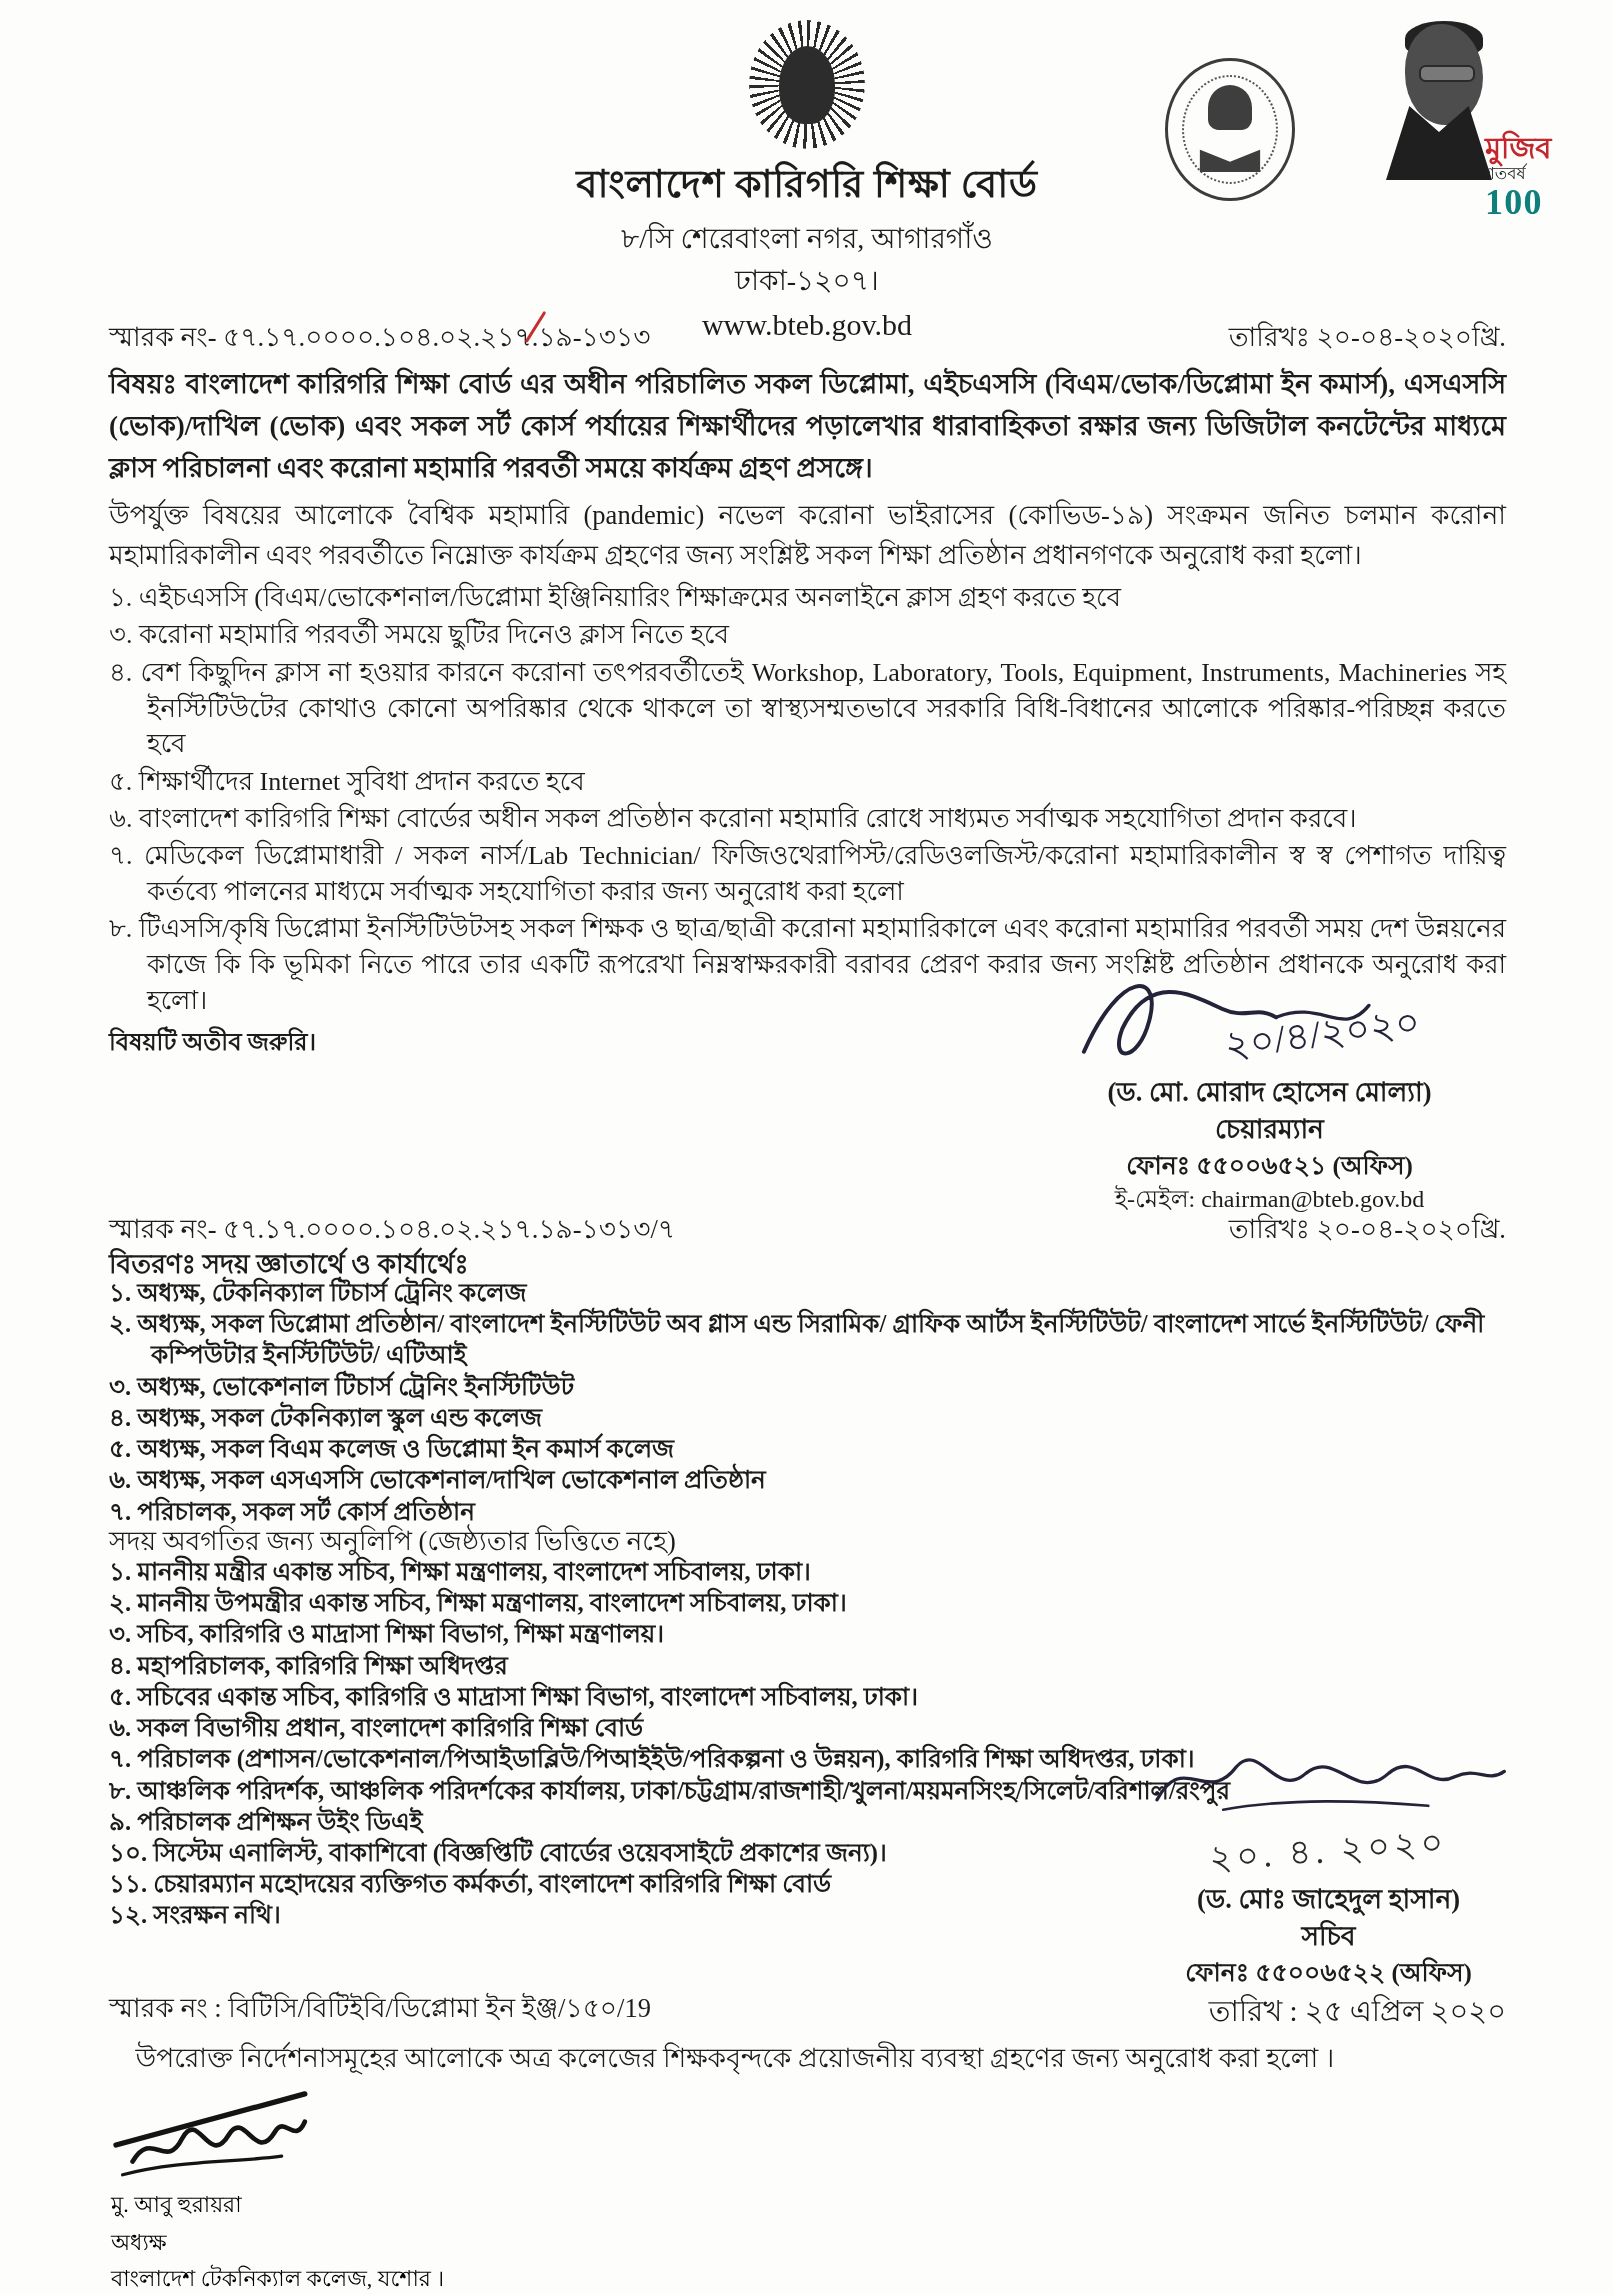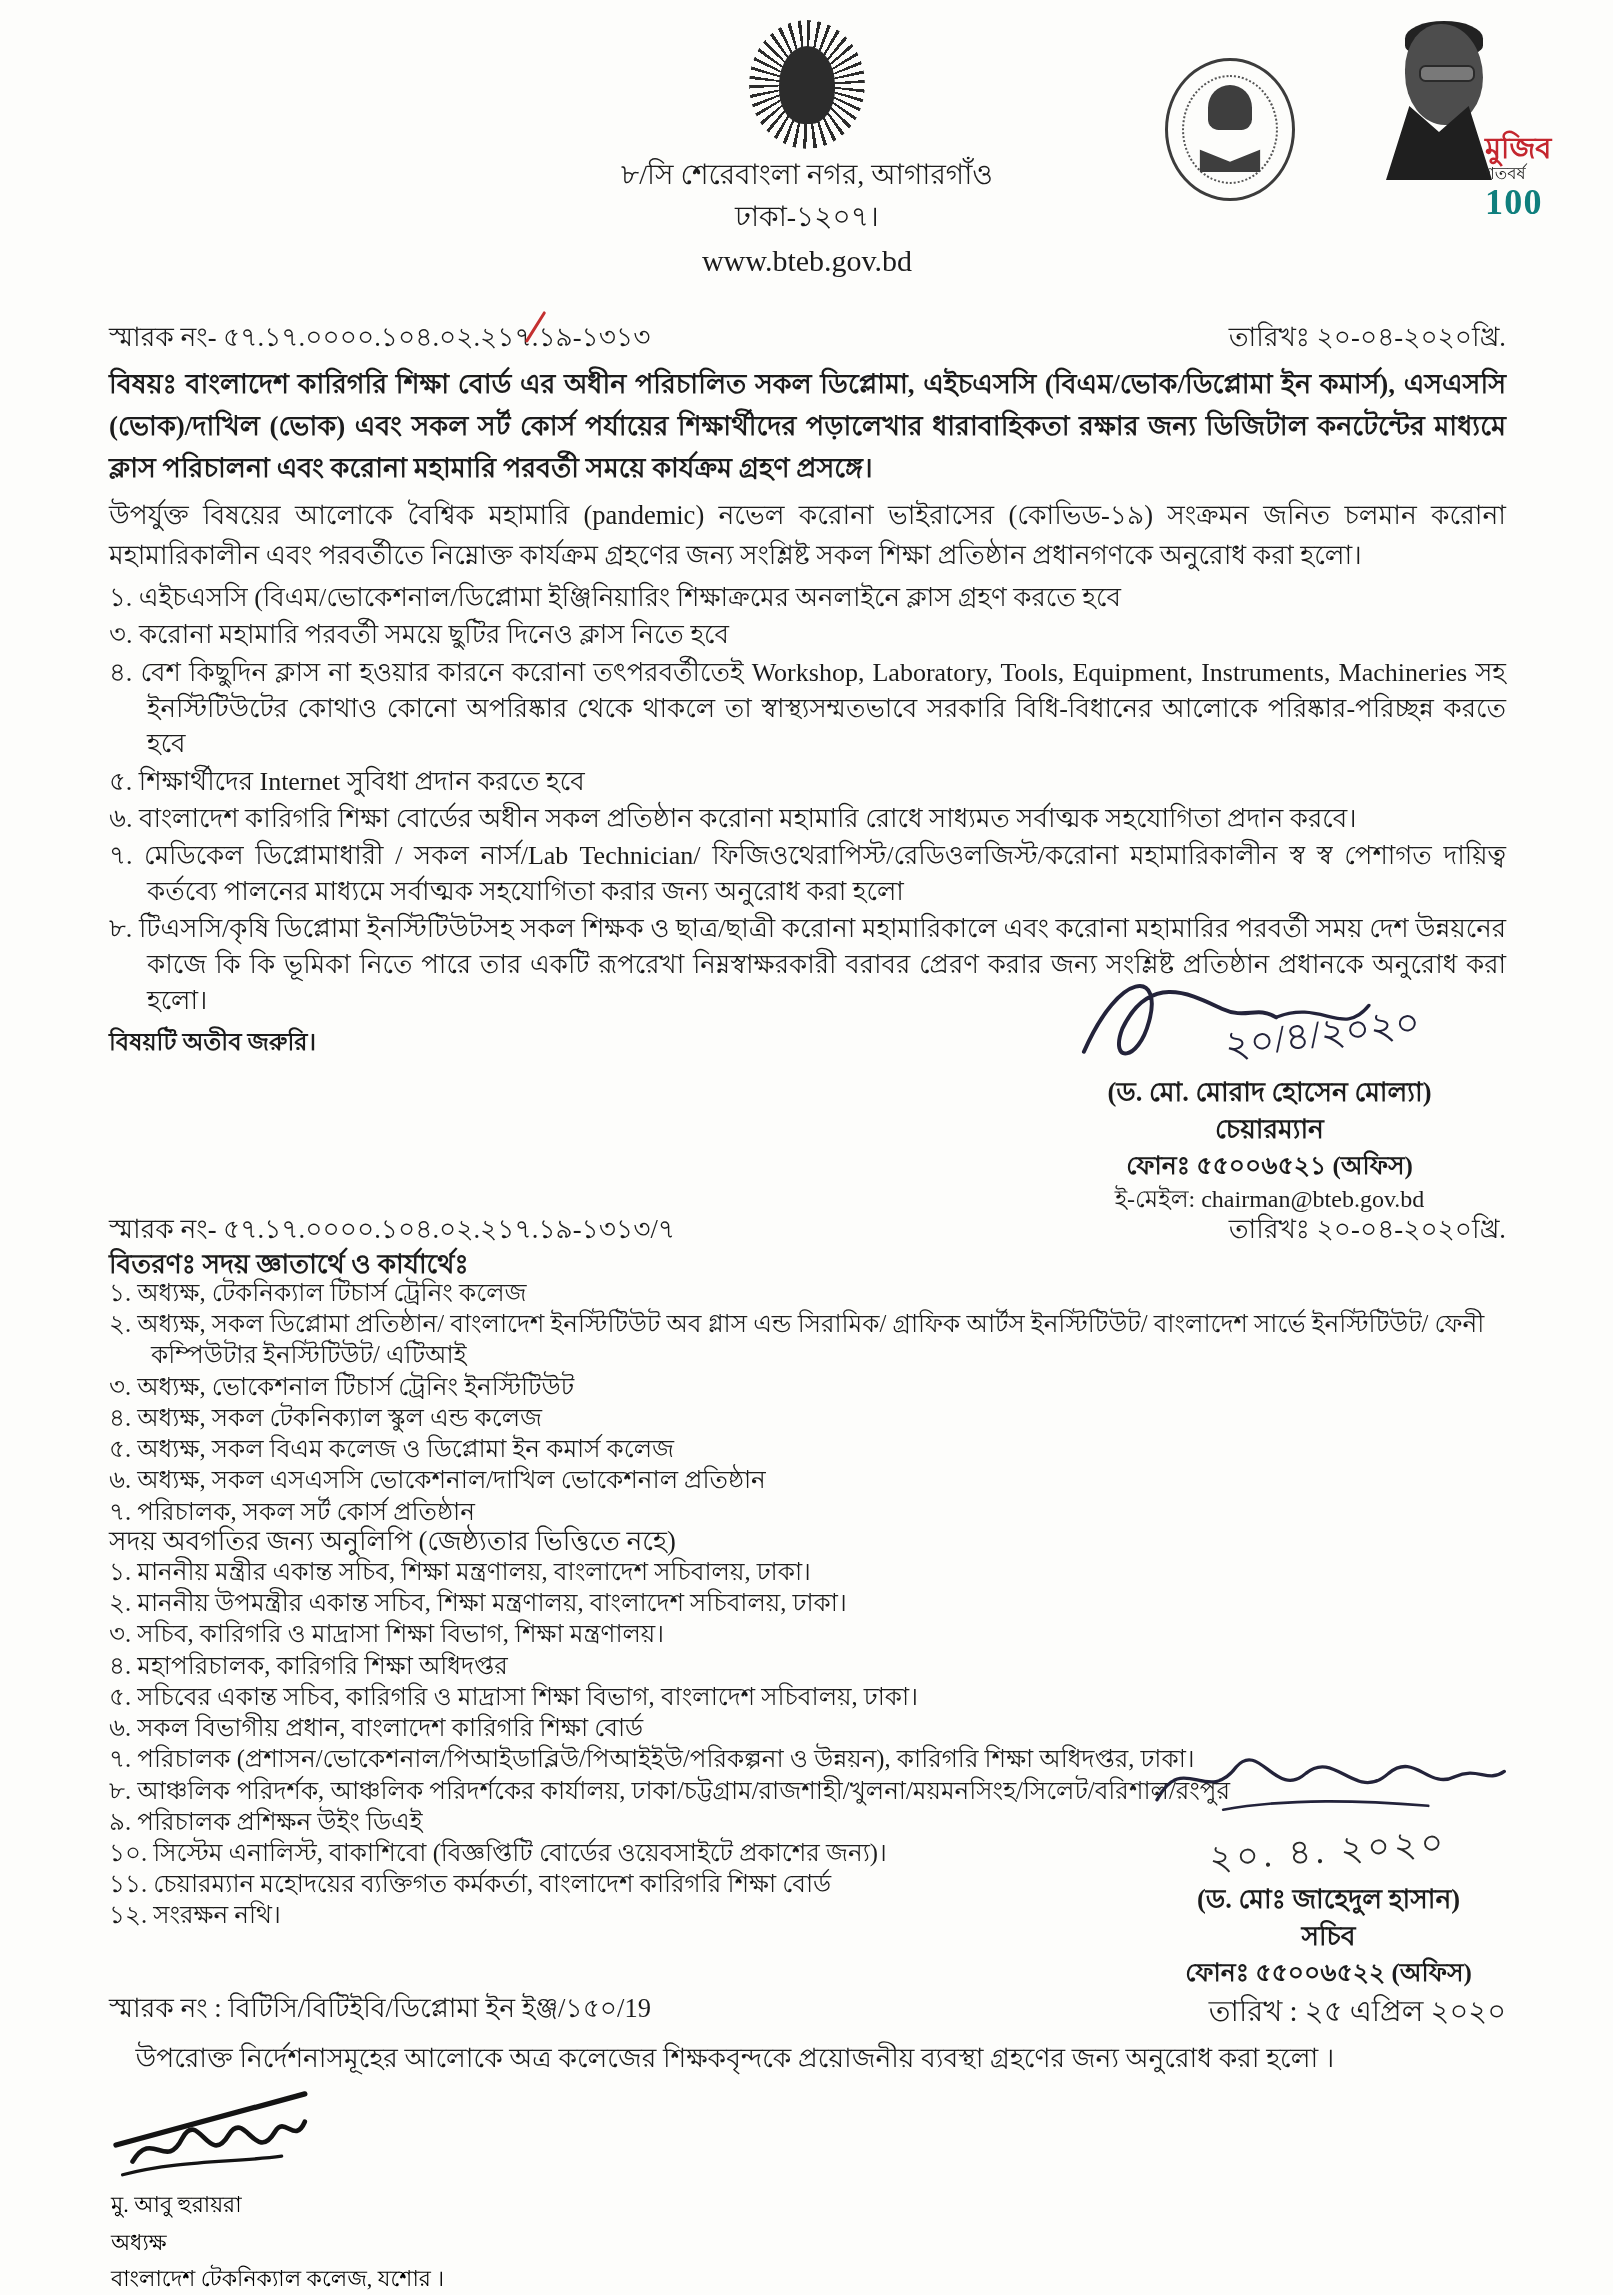--- a/index.html
+++ b/index.html
@@ -59,35 +59,36 @@
   .sig-block{text-align:center;}
   .sig-block .nm{font-size:26.5px;font-weight:bold;line-height:1.35;}
   .sig-block .tl{font-size:26.5px;font-weight:bold;line-height:1.4;}
   .sig-block .ph{font-size:25px;font-weight:bold;line-height:1.4;}
   .sig-block .em{font-size:24px;line-height:1.4;}
   .hand-date{font-size:35px;color:#2b2b2b;transform:rotate(-4deg);letter-spacing:4px;}
   svg.sig{display:block;margin:0 auto;}
   
   .heading{font-size:26.5px;font-weight:bold;}
   .tight .li{font-size:24.6px;line-height:1.27;text-align:left;
-    padding-left:42px;text-indent:-42px;margin-top:0;}
+    padding-left:42px;text-indent:-42px;margin-top:0;font-weight:bold;}
   
   .bottom-date{font-size:29px;}
   .p-line{font-size:22px;line-height:1.4;color:#000;}
 </style>
 </head>
 <body>
 
 <div class="page">
 
   <div class="abs header">
     <div class="monogram">
       <div class="rays"></div>
       <div class="core"></div>
     </div>
+    <div class="org-name">বাংলাদেশ কারিগরি শিক্ষা বোর্ড</div>
     <div class="addr">৮/সি শেরেবাংলা নগর, আগারগাঁও</div>
     <div class="addr">ঢাকা-১২০৭।</div>
     <div class="site">www.bteb.gov.bd</div>
   </div>
 
   <div class="abs seal">
     <div class="ring"></div>
     <div class="ring2"></div>
     <div class="tree"></div>
     <div class="book"></div>

